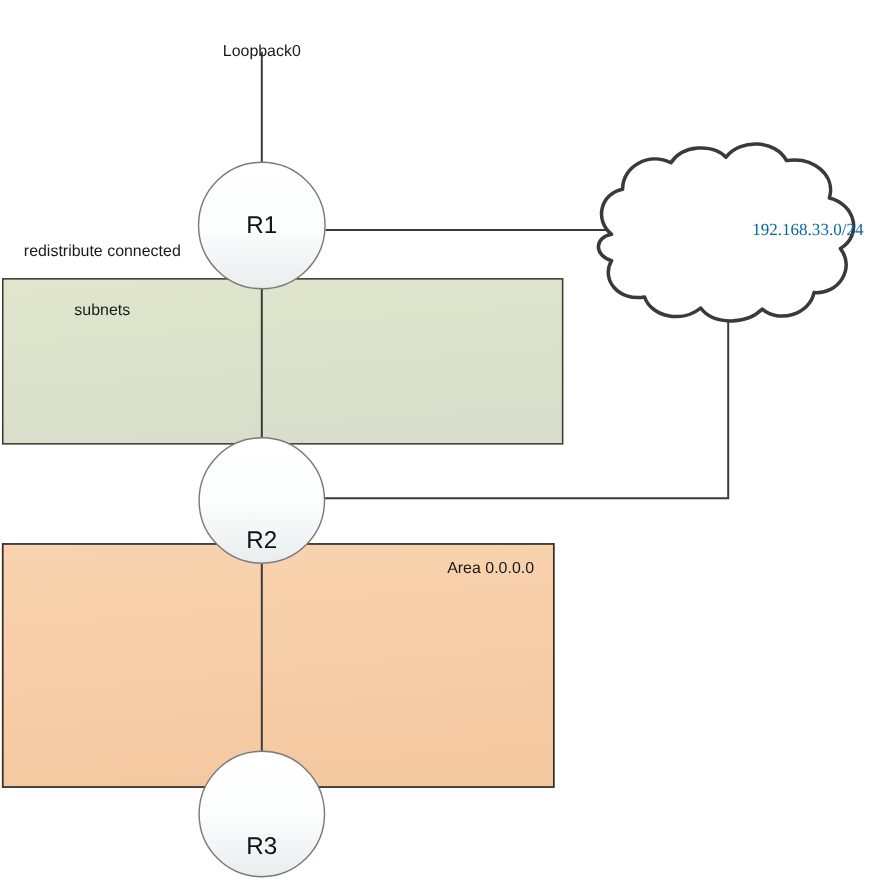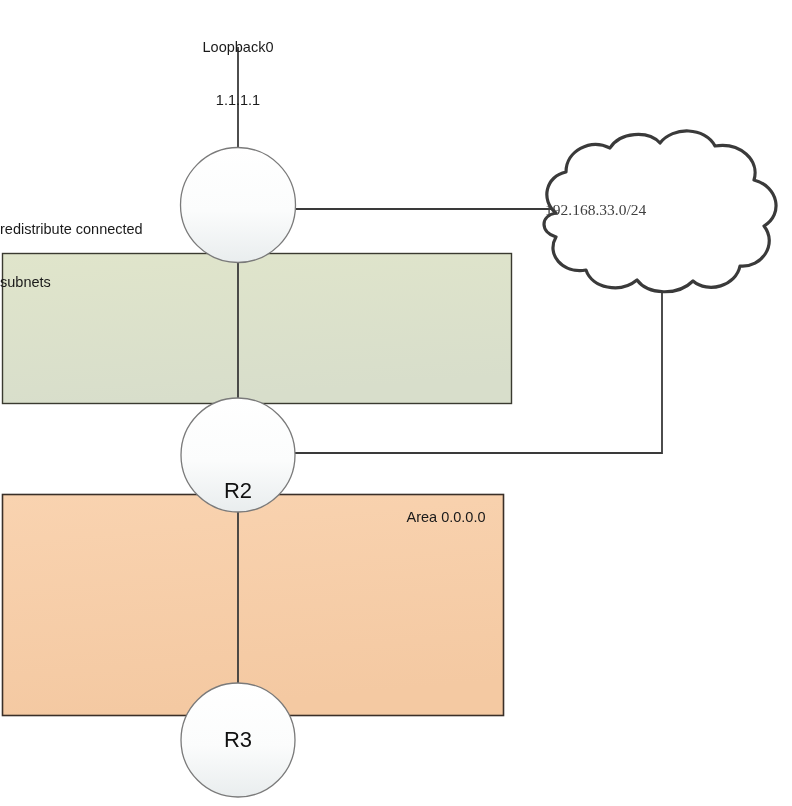--- a/index.html
+++ b/index.html
@@ -46,29 +46,29 @@
   }
   .loopback-label {
     font-family: "Liberation Sans", sans-serif;
     font-size: 14.5px;
     text-align: center;
     width: 200px;
   }
   .redistribute-label {
     font-family: "Liberation Sans", sans-serif;
     font-size: 14.5px;
-    text-align: left;
+    text-align: center;
     width: 186px;
   }
   .cloud-label {
     font-family: "Liberation Serif", serif;
     font-size: 15.5px;
-    text-align: left;
+    text-align: right;
     width: 240px;
-    color: #404040;
+    color: #0369a1;
   }
 </style>
 </head>
 <body>
 
 <div id="diagram-canvas">
 
   <svg id="diagram-svg" viewBox="0 0 792 806" xmlns="http://www.w3.org/2000/svg">
     <defs>
       <linearGradient id="nodeGrad" x1="0" y1="0" x2="0" y2="1">
@@ -116,31 +116,31 @@
 
     <circle cx="238" cy="205" r="57.5" fill="url(#nodeGrad)" stroke="#7a7a7a" stroke-width="1.3"></circle>
 
     <circle cx="238" cy="455" r="57" fill="url(#nodeGrad)" stroke="#7a7a7a" stroke-width="1.3"></circle>
 
     <circle cx="238" cy="740" r="57" fill="url(#nodeGrad)" stroke="#7a7a7a" stroke-width="1.3"></circle>
   </svg>
 
   <div class="txt loopback-label" style="left:138px; top:4px;">
     <div>Loopback0</div>
-    <div>1.1.1.1</div>
   </div>
 
   <div class="txt redistribute-label" style="left:0px; top:186px;">
     <div>redistribute connected</div>
     <div>subnets</div>
   </div>
 
 
   <div class="txt area-label" style="left:366px; top:509px; width:160px;">Area 0.0.0.0</div>
 
   <div class="txt cloud-label" style="left:545px; top:201px;">192.168.33.0/24</div>
 
+  <div class="txt node-label" style="left:188px; top:192px; width:100px;">R1</div>
 
   <div class="txt node-label" style="left:188px; top:442px; width:100px;margin-top:36px;">R2</div>
 
-  <div class="txt node-label" style="left:188px; top:727px; width:100px;">R3</div>
+  <div class="txt node-label" style="left:188px; top:756px; width:100px;">R3</div>
 
 </div>
 
 </body></html>

